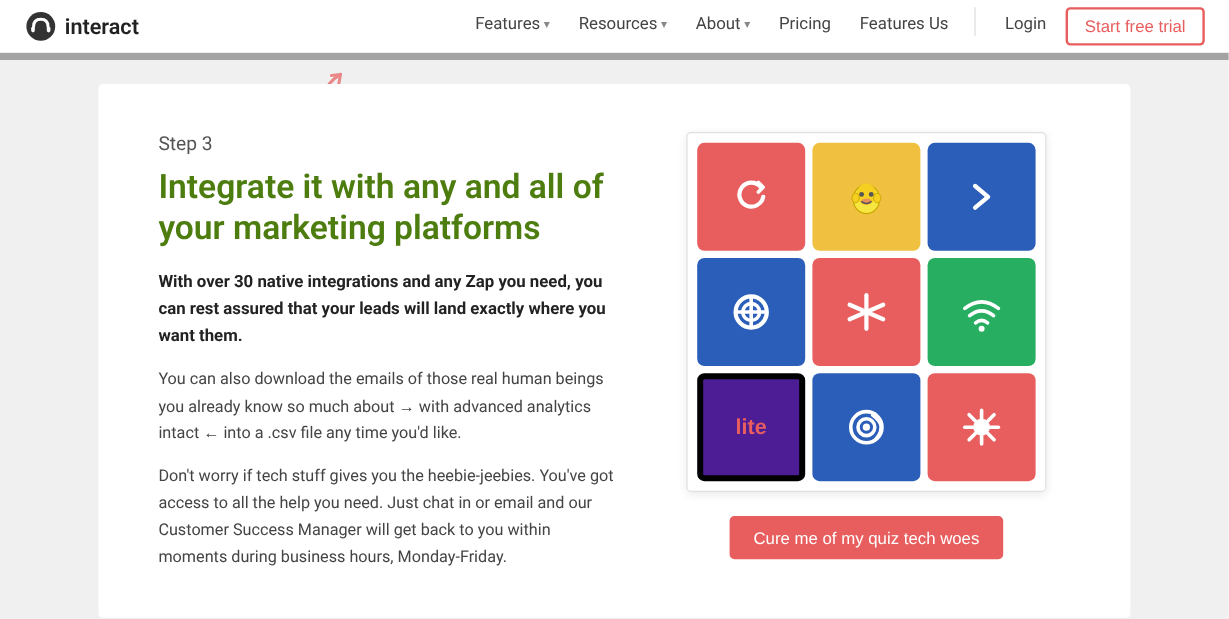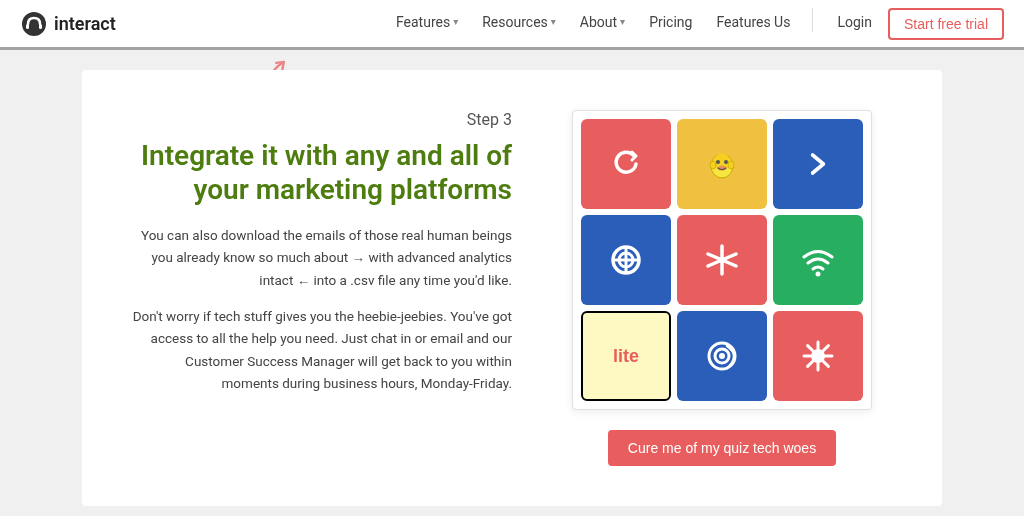--- a/index.html
+++ b/index.html
@@ -10,21 +10,21 @@
       font-size: 14px;
     }
 
     
     .navbar {
       background: #fff;
       height: 50px;
       display: flex;
       align-items: center;
       padding: 0 20px;
-      border-bottom: 3px solid #a3a3a3;
+      border-bottom: 6px solid #a3a3a3;
       position: relative;
       z-index: 10;
     }
     .navbar-logo {
       display: flex;
       align-items: center;
       gap: 6px;
       text-decoration: none;
       color: #222;
       font-size: 18px;
@@ -119,21 +119,20 @@
       gap: 60px;
       align-items: flex-start;
       position: relative;
       z-index: 1;
     }
 
     
     .left-content {
       flex: 1;
       max-width: 380px;
-      text-align: right;
     }
     .step-label {
       font-size: 16px;
       color: #555;
       margin-bottom: 10px;
     }
     .section-title {
       font-size: 28px;
       color: #4d7c0f;
       font-weight: 600;
@@ -185,21 +184,21 @@
       color: #fff;
     }
 
     
     .cell-1  { background: #e85d5d; }   
     .cell-2  { background: #f0c040; }   
     .cell-3  { background: #2b5eb8; }   
     .cell-4  { background: #2b5eb8; }   
     .cell-5  { background: #e85d5d; }   
     .cell-6  { background: #27ae60; }   
-    .cell-7  { background: #fef9c3; color: #e85d5d; border: 2px solid #000000; } 
+    .cell-7  { background: #4c1d95; color: #e85d5d; border: 5px solid #000000; } 
     .cell-8  { background: #2b5eb8; }   
     .cell-9  { background: #e85d5d; }   
 
     .btn-cure {
       background: #e85d5d;
       color: #fff;
       border: none;
       border-radius: 4px;
       padding: 10px 20px;
       font-size: 14px;
@@ -261,20 +260,21 @@
     <svg width="30" height="50" viewBox="0 0 30 50" fill="none">
       <path d="M5 5 Q25 20 5 45" stroke="#e85d5d" stroke-width="2.5" fill="none" stroke-linecap="round"></path>
     </svg>
   </div>
 
   <div class="main-card">
 
     <div class="left-content">
       <p class="step-label">Step 3</p>
       <h2 class="section-title">Integrate it with any and all of your marketing platforms</h2>
+      <p class="bold-para">With over 30 native integrations and any Zap you need, you can rest assured that your leads will land exactly where you want them.</p>
       <p class="normal-para">You can also download the emails of those real human beings you already know so much about → with advanced analytics intact ← into a .csv file any time you'd like.</p>
       <p class="normal-para">Don't worry if tech stuff gives you the heebie-jeebies. You've got access to all the help you need. Just chat in or email and our Customer Success Manager will get back to you within moments during business hours, Monday-Friday.</p>
     </div>
 
     <div class="right-content">
       <div class="integration-grid">
 
         <div class="grid-cell cell-1">
           <svg viewBox="0 0 40 40" width="40" height="40" fill="none">
             <path d="M28 12 A10 10 0 1 0 30 20" stroke="white" stroke-width="3.5" fill="none" stroke-linecap="round"></path>

